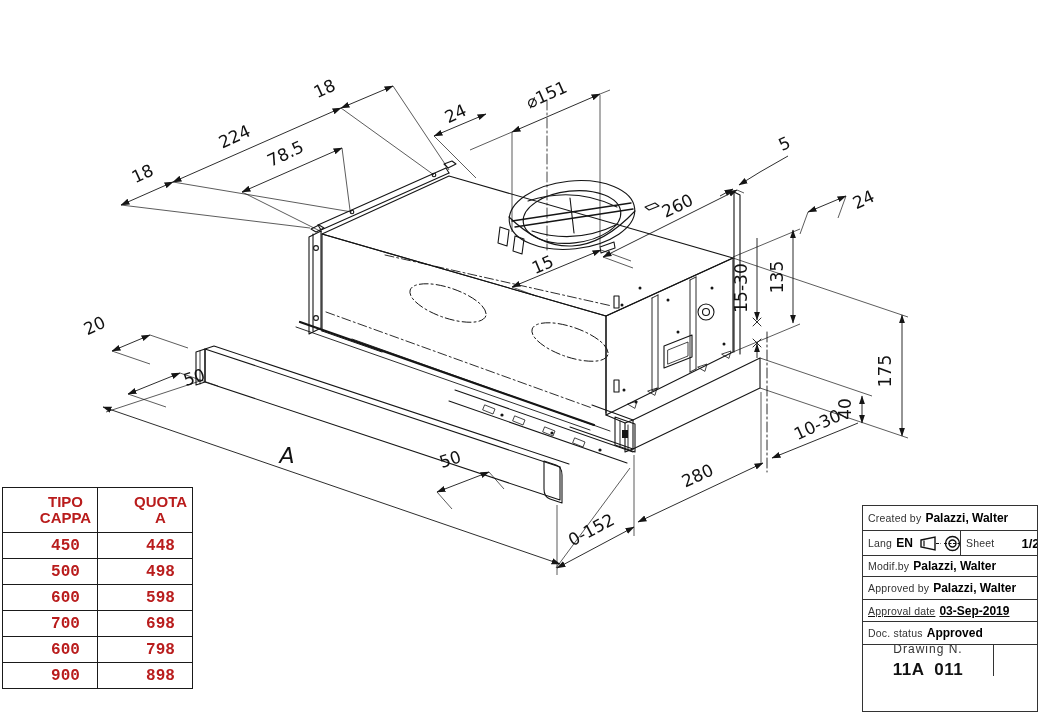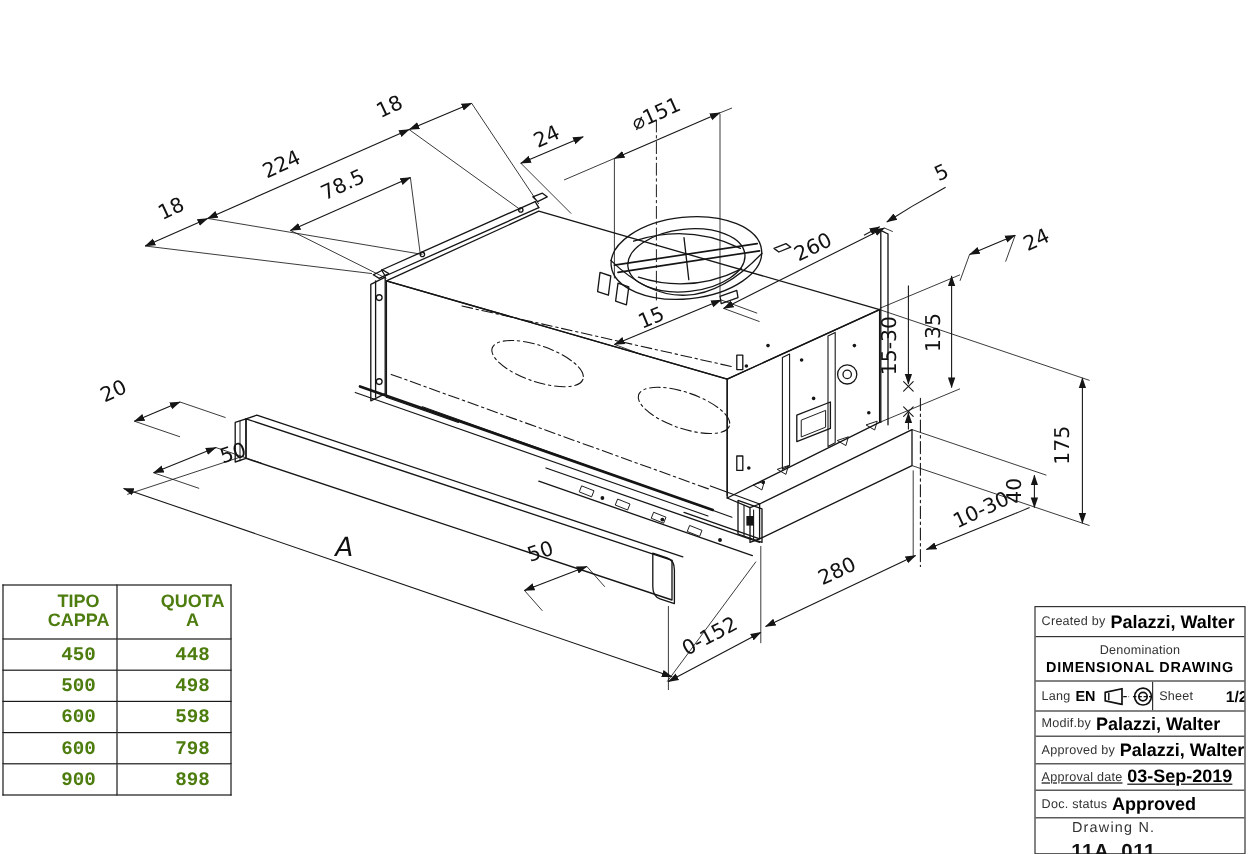--- a/index.html
+++ b/index.html
@@ -3,32 +3,32 @@
 <meta charset="utf-8">
 <style>
   html,body{margin:0;padding:0;background:#fff;}
   .canvas{position:relative;width:1040px;height:712px;background:#fff;overflow:hidden;
           font-family:"Liberation Sans",sans-serif;color:#111;}
   svg text{font-family:"DejaVu Sans",sans-serif;}
 
   
   .size-table{position:absolute;left:2px;top:487px;border-collapse:collapse;}
   .size-table td{border:1.6px solid #1a1a1a;text-align:center;vertical-align:middle;
-                 font-weight:bold;color:#4d7c0f;background:#fff;padding-left:32px;}
+                 font-weight:bold;color:#b91c1c;background:#fff;padding-left:32px;}
   .size-table .hdr td{width:61px;height:42px;font-size:15px;line-height:1.05;}
   .size-table .row td{width:61px;height:23px;font-size:16px;font-family:Liberation Mono, monospace;}
 
   
   .titleblock{position:absolute;left:862px;top:505px;width:176px;height:207px;
               border:1.2px solid #333;box-sizing:border-box;background:#fff;font-size:10.5px;}
   .tb-row{box-sizing:border-box;border-bottom:1.2px solid #333;display:flex;align-items:center;
           padding:0 5px;gap:4px;overflow:hidden;}
-  .tb-row:last-child{border-bottom:none;flex-direction:column;}
+  .tb-row:last-child{border-bottom:none;}
   .tb-label{color:#333;font-size:10.5px;letter-spacing:.2px;white-space:nowrap;}
-  .tb-value{color:#000;font-weight:bold;font-size:15px;white-space:nowrap;}
+  .tb-value{color:#000;font-weight:bold;font-size:12px;white-space:nowrap;}
   .tb-center{flex-direction:column;justify-content:center;gap:1px;}
   .tb-split{padding:0;gap:0;align-items:stretch;}
   .tb-cell{box-sizing:border-box;display:flex;align-items:center;padding:0 5px;gap:4px;}
   .tb-cell.right{border-left:1.2px solid #333;gap:27px;}
   .denom-val{font-size:12px;letter-spacing:.6px;}
   .dn-label{color:#333;font-size:12px;letter-spacing:1px;}
   .dn-value{font-weight:bold;font-size:17px;letter-spacing:.5px;}
   .rev-value{font-weight:bold;font-size:15px;}
   .proj-icons{display:flex;align-items:center;gap:3px;margin-left:2px;}
 </style>
@@ -247,38 +247,38 @@
         </tr>
   <tr class="row">
           <td>500</td>
           <td>498</td>
         </tr>
   <tr class="row">
           <td>600</td>
           <td>598</td>
         </tr>
   <tr class="row">
+          <td>700</td>
+          <td>698</td>
+        </tr>
+  <tr class="row">
           <td>600</td>
           <td>798</td>
         </tr>
   <tr class="row">
           <td>900</td>
           <td>898</td>
         </tr>
 </tbody>
     </table>
 
 <div class="titleblock">
   <div class="tb-row" style="height:25px;">
     <span class="tb-label">Created by</span>
     <span class="tb-value">Palazzi, Walter</span>
-  </div>
-  <div class="tb-row tb-center" style="height:37px;">
-    <span class="tb-label">Denomination</span>
-    <span class="tb-value denom-val">DIMENSIONAL DRAWING</span>
   </div>
   <div class="tb-row tb-split" style="height:25px;">
     <div class="tb-cell" style="width:97px;">
       <span class="tb-label">Lang</span>
       <span class="tb-value" style="font-size:12px;">EN</span>
       <span class="proj-icons">
         <svg width="22" height="15" viewBox="0 0 22 15">
           <path d="M2,4 L16,1 L16,14 L2,11 Z" fill="none" stroke="#111" stroke-width="1.4"></path>
           <line x1="5" y1="4.4" x2="5" y2="10.6" stroke="#111" stroke-width="1.2"></line>
           <line x1="17" y1="7.5" x2="22" y2="7.5" stroke="#111" stroke-width="1.2" stroke-dasharray="3 1.5"></line>

